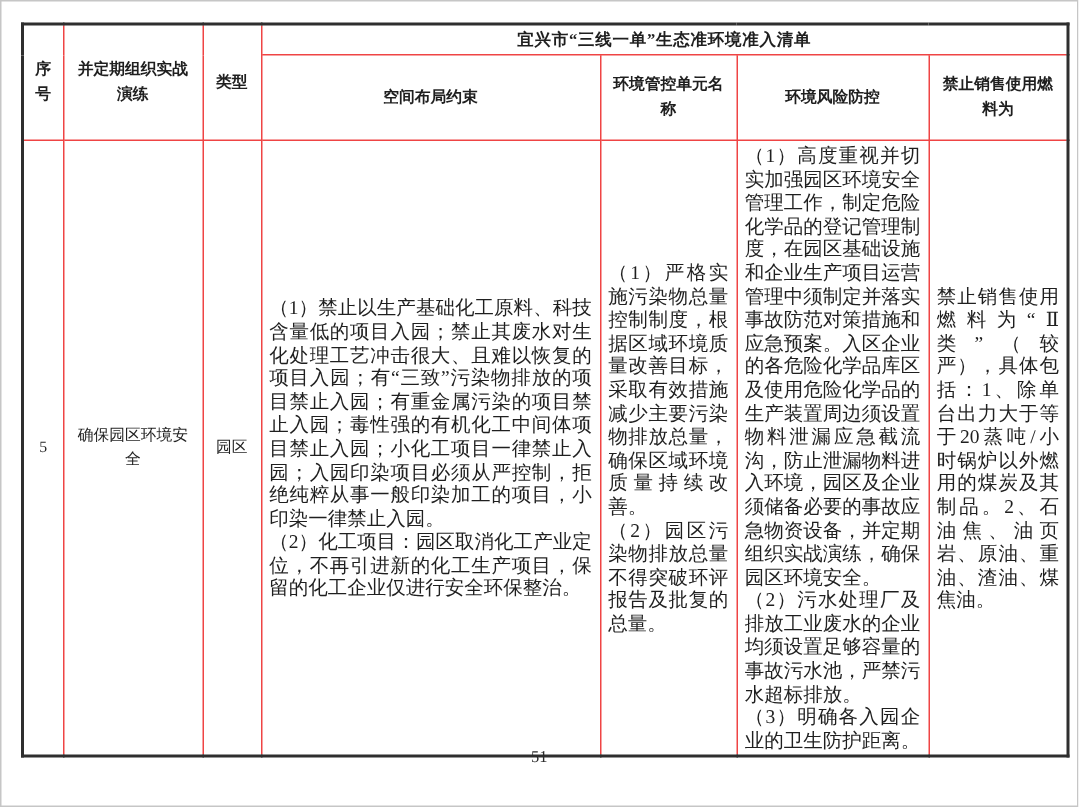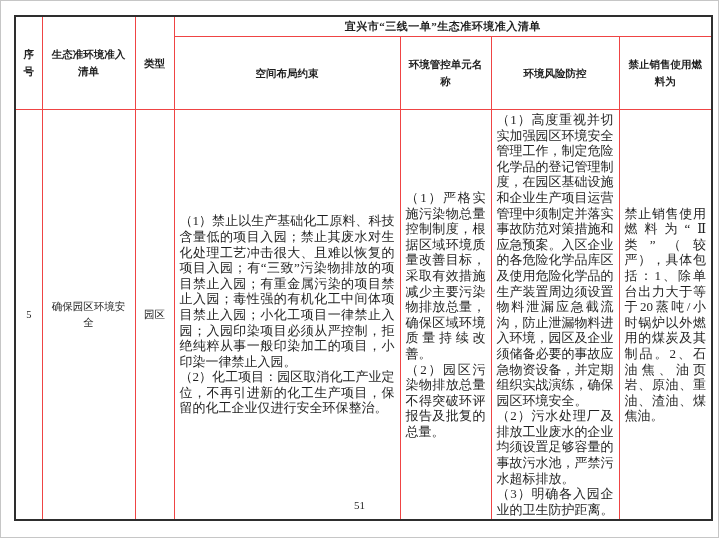--- a/index.html
+++ b/index.html
@@ -33,21 +33,21 @@
     box-sizing: border-box;
   }
   th.merged-hd {
     height: 17px;
     font-size: 11px;
     font-weight: bold;
     text-align: center;
     padding: 0 2px;
     letter-spacing: 0.5px;
   }
-  tr.sub-hd-row { height: 73px; }
+  tr.sub-hd-row { height: 57px; }
   th.sub-hd, th.left-hd {
     font-size: 10.5px;
     font-weight: bold;
     text-align: center;
     line-height: 17px;
   }
   tr.data-row { height: 384px; }
   td.c-center {
     font-size: 10.5px;
     text-align: center;
@@ -81,21 +81,21 @@
       <col style="width:93px">
       <col style="width:39px">
       <col style="width:226px">
       <col style="width:91px">
       <col style="width:128px">
       <col style="width:93px">
     </colgroup>
     <tbody>
       <tr>
         <th class="left-hd" rowspan="2">序号</th>
-        <th class="left-hd" rowspan="2">生态准环境准入清单</th>
+        <th class="left-hd" rowspan="2">并定期组织实战演练</th>
         <th class="left-hd" rowspan="2">类型</th>
         <th class="merged-hd" colspan="4">宜兴市“三线一单”生态准环境准入清单</th>
       </tr>
       <tr class="sub-hd-row">
         <th class="sub-hd">空间布局约束</th>
         <th class="sub-hd">环境管控单元名称</th>
         <th class="sub-hd">环境风险防控</th>
         <th class="sub-hd">禁止销售使用燃料为</th>
       </tr>
       <tr class="data-row">

